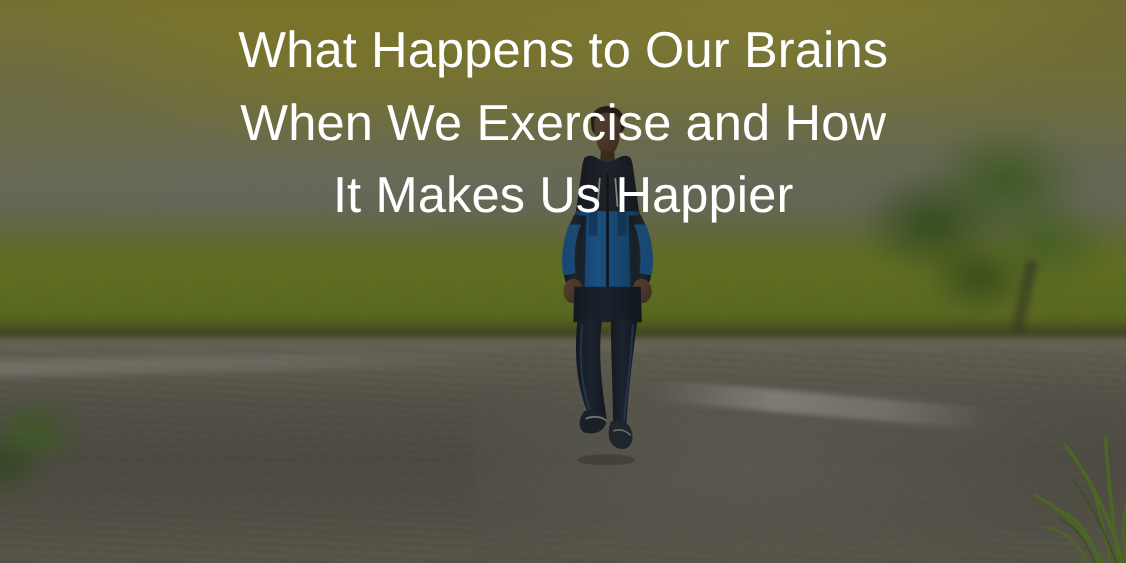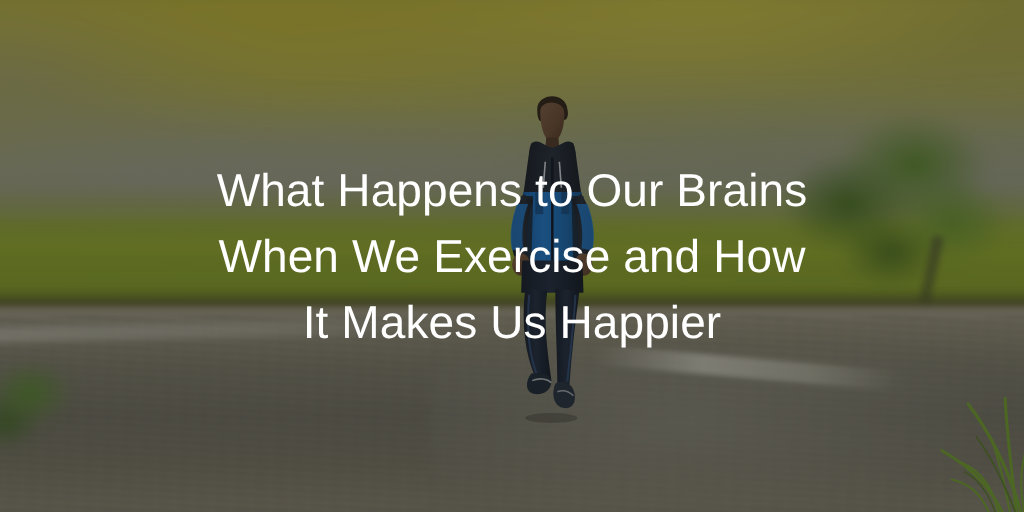--- a/index.html
+++ b/index.html
@@ -269,23 +269,23 @@
   }
 
   
   .title-wrap {
     position: absolute;
     left: 0;
     right: 0;
     top: 0;
     height: 100%;
     display: flex;
-    align-items: center;
+    align-items: flex-start;
     justify-content: center;
-    padding: 1px 80px;
+    padding: 12px 80px;
     box-sizing: border-box;
   }
   .title {
     margin: 0;
     color: #ffffff;
     font-family: "Liberation Sans", sans-serif;
     font-size: 46px;
     font-weight: 400;
     line-height: 1.44;
     letter-spacing: 0.1px;

